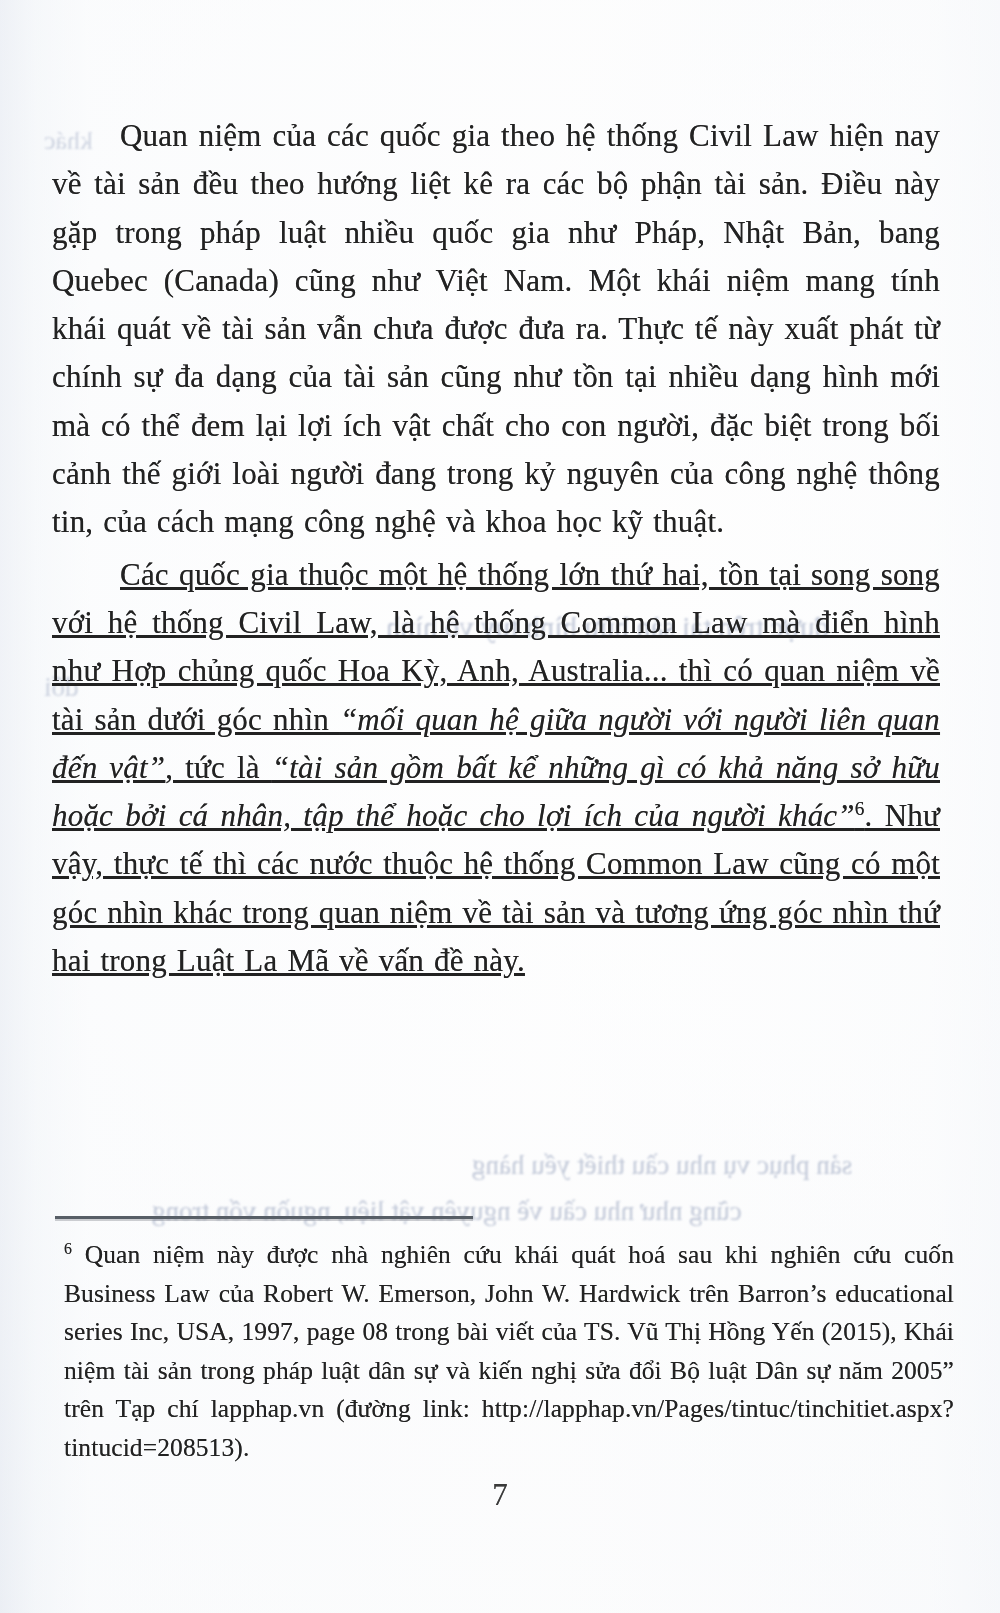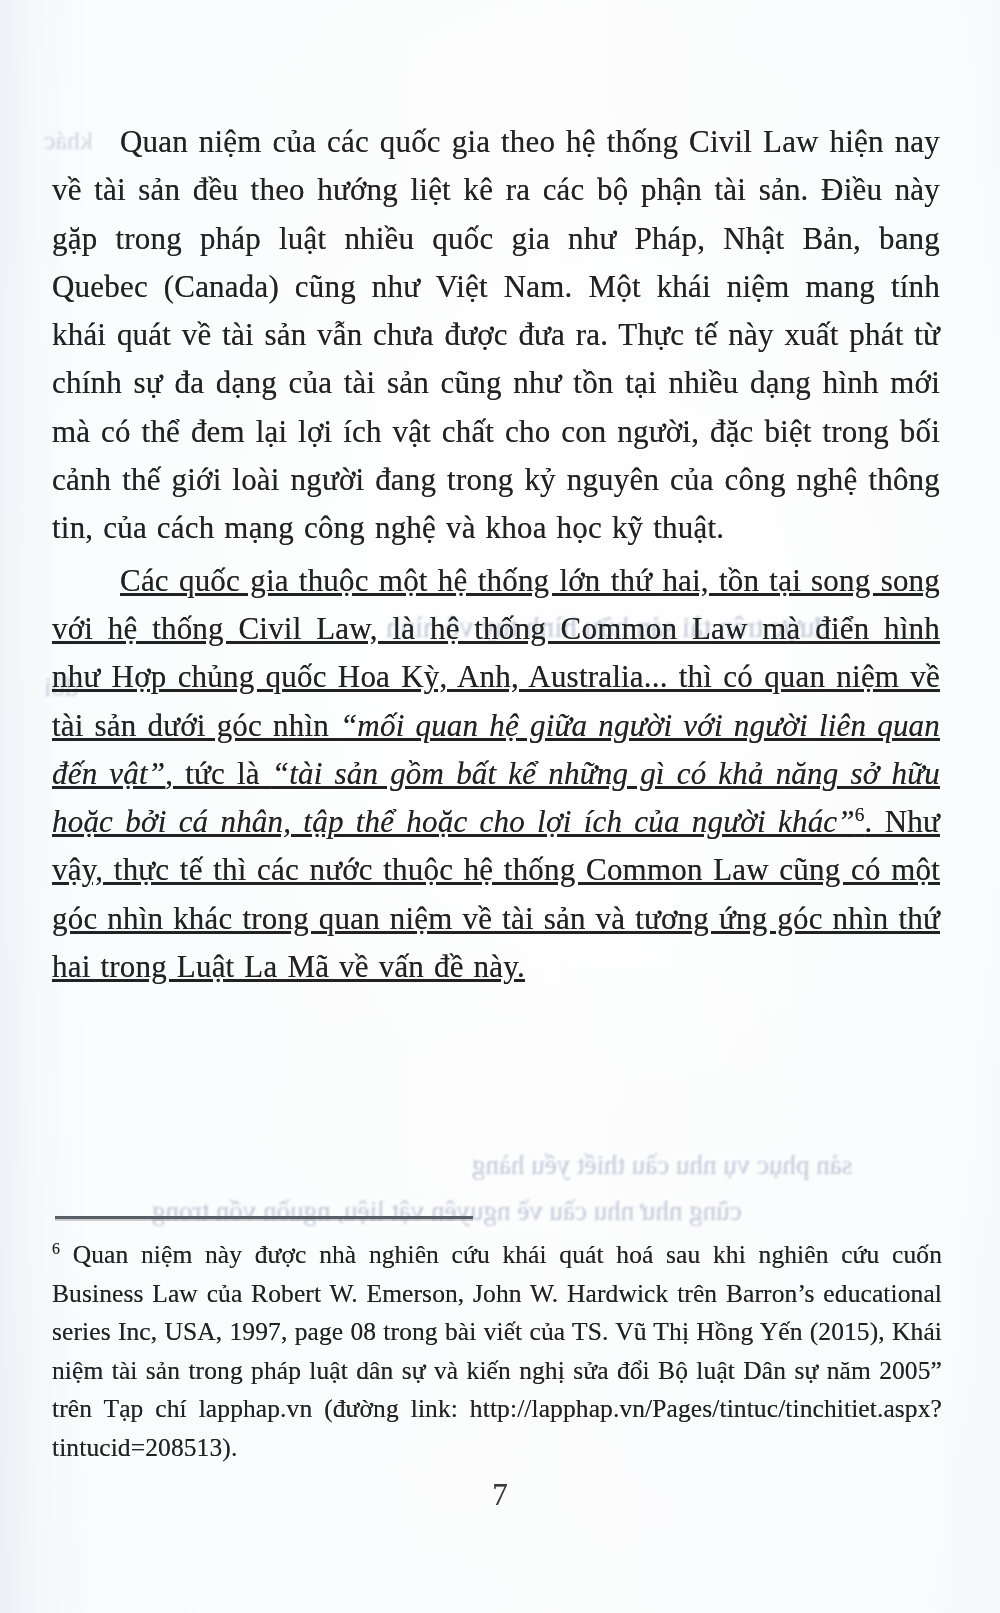--- a/index.html
+++ b/index.html
@@ -15,21 +15,21 @@
     font-family: "Liberation Serif", "DejaVu Serif", serif;
     color: #222222;
     background:
       radial-gradient(130% 95% at 62% 38%, rgba(255,255,255,0.65), rgba(238,241,246,0.22)),
       linear-gradient(90deg, #e7ebf2 0%, #f3f6f9 3.5%, #fbfcfd 9%, #fdfdfd 55%, #fafbfc 93%, #f5f7fa 100%);
   }
 
   
   .body-block {
     position: absolute;
-    top: 118px;
+    top: 112px;
     left: 52px;
     width: 888px;
     text-shadow: 0 0 0.6px rgba(25,25,25,0.65);
   }
   .body-block p {
     margin: 0;
     text-indent: 68px;
     text-align: justify;
     font-size: 31px;
     line-height: 48.3px;
@@ -52,21 +52,21 @@
     width: 418px;
     height: 3px;
     background: #575e66;
     box-shadow: 0 2px 0 rgba(95,100,110,0.30);
   }
 
   
   .footnote-block {
     position: absolute;
     top: 1236px;
-    left: 52px;
+    left: 64px;
     width: 890px;
     text-shadow: 0 0 0.5px rgba(25,25,25,0.6);
   }
   .footnote-block p {
     margin: 0;
     text-align: justify;
     font-size: 25.5px;
     line-height: 38.6px;
     letter-spacing: 0.1px;
   }

